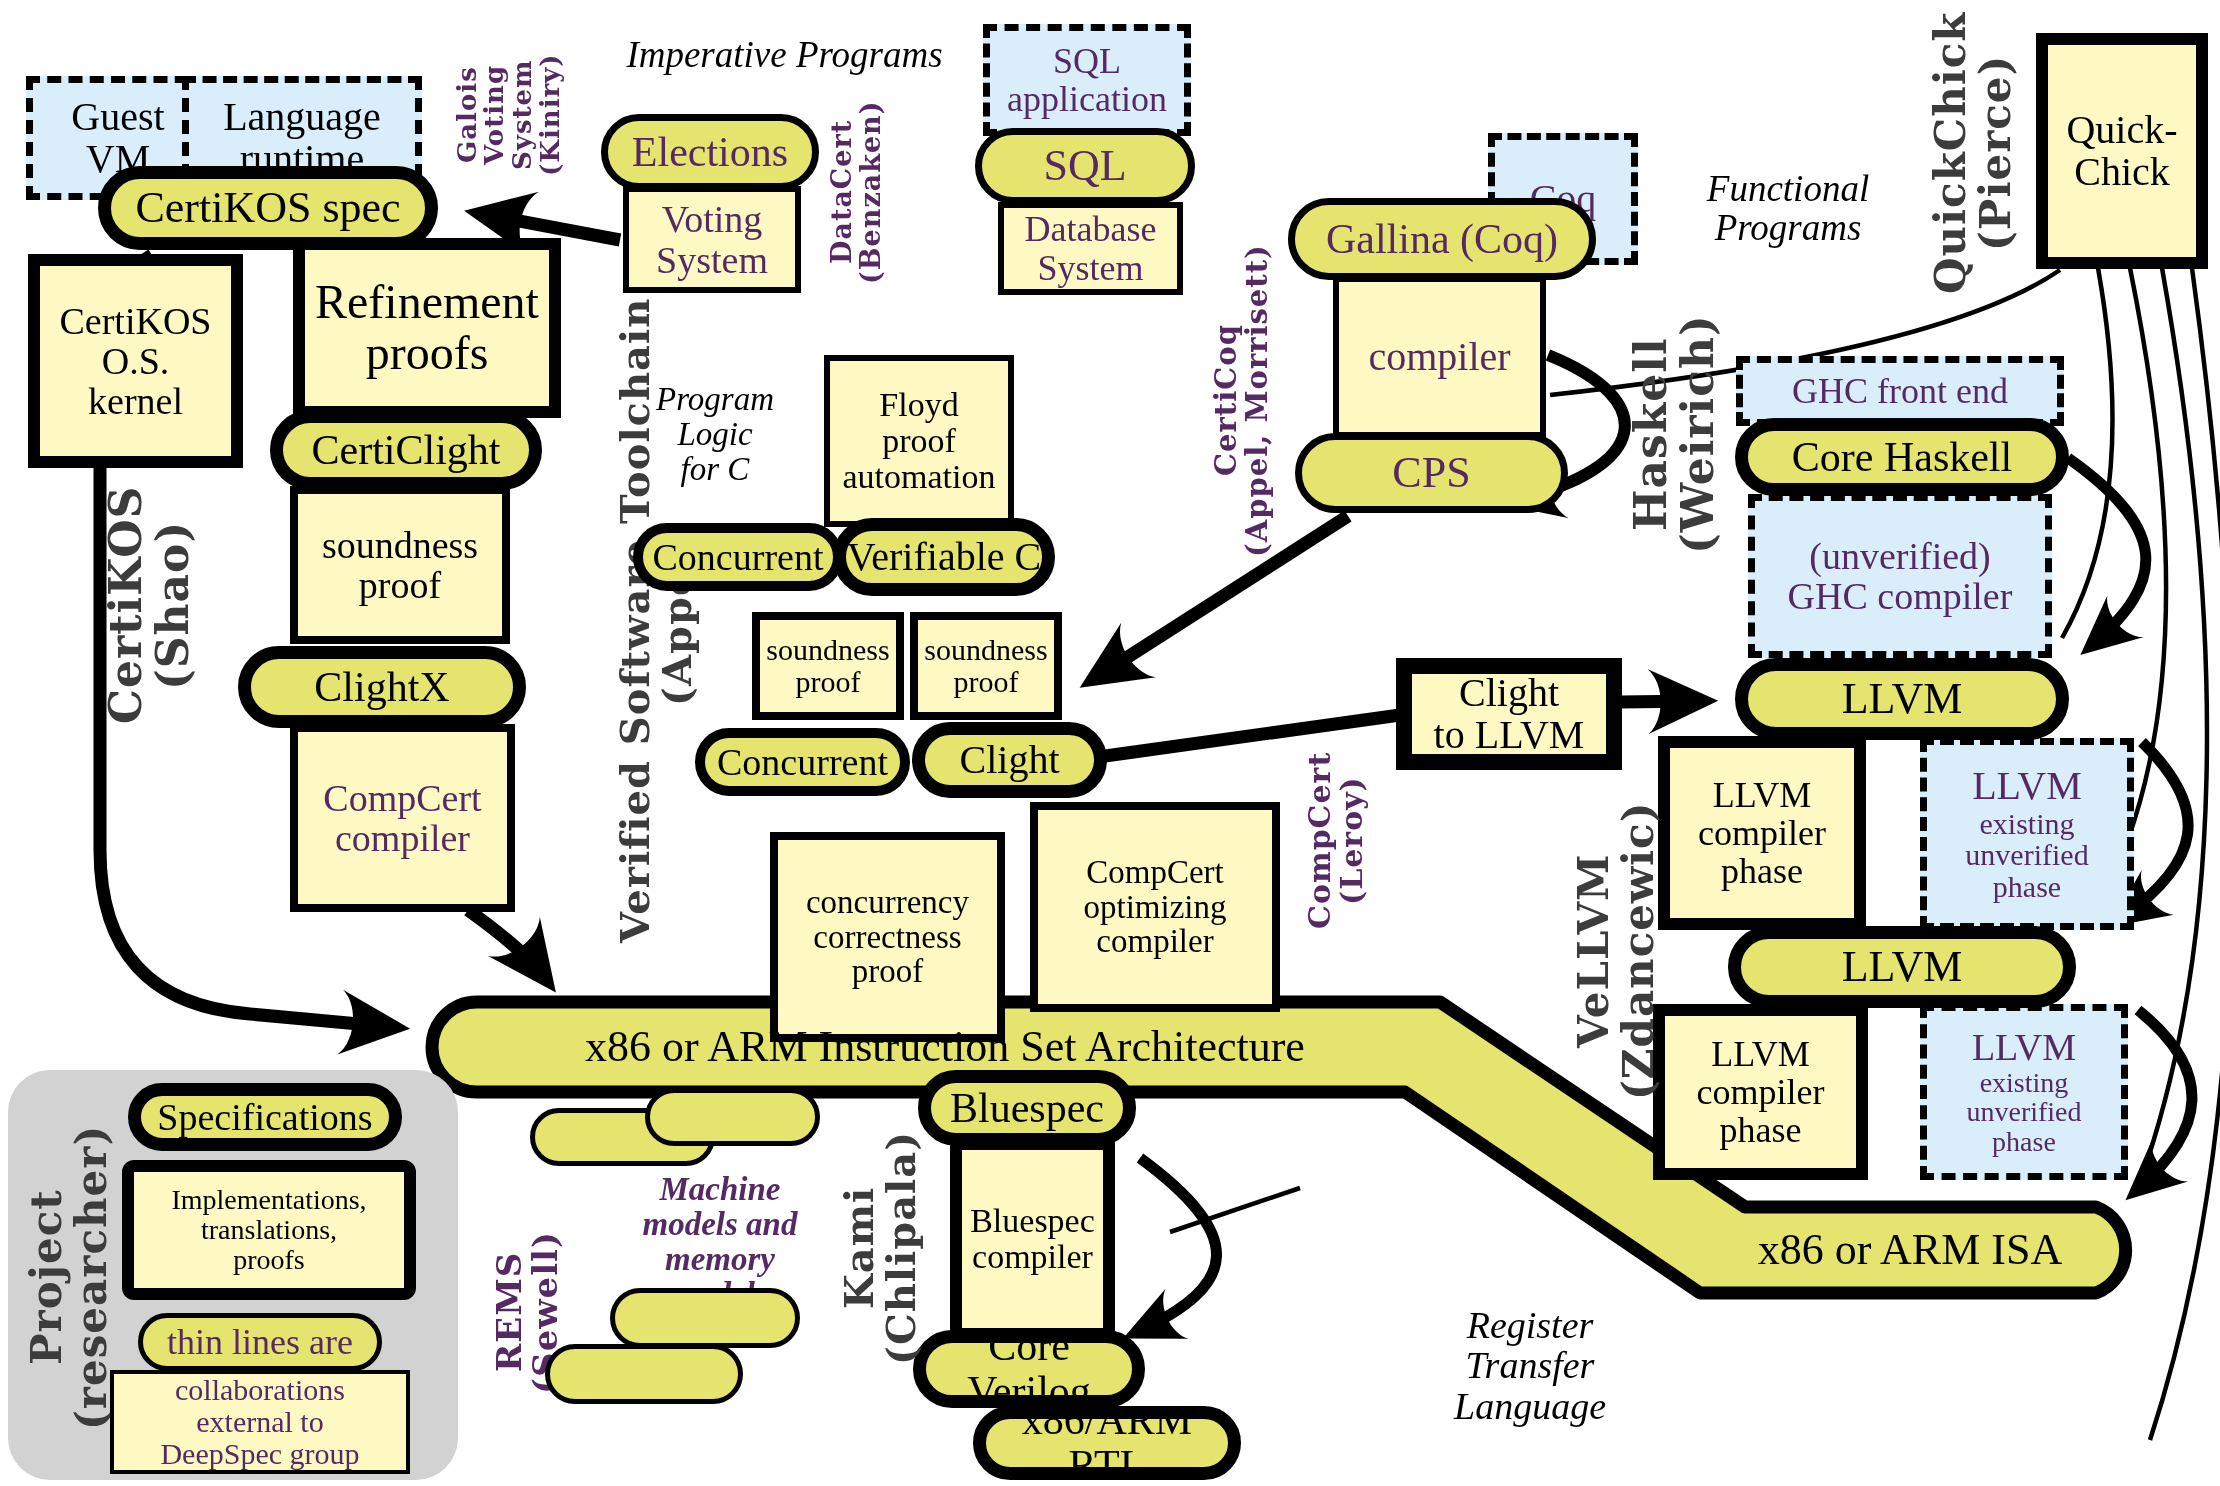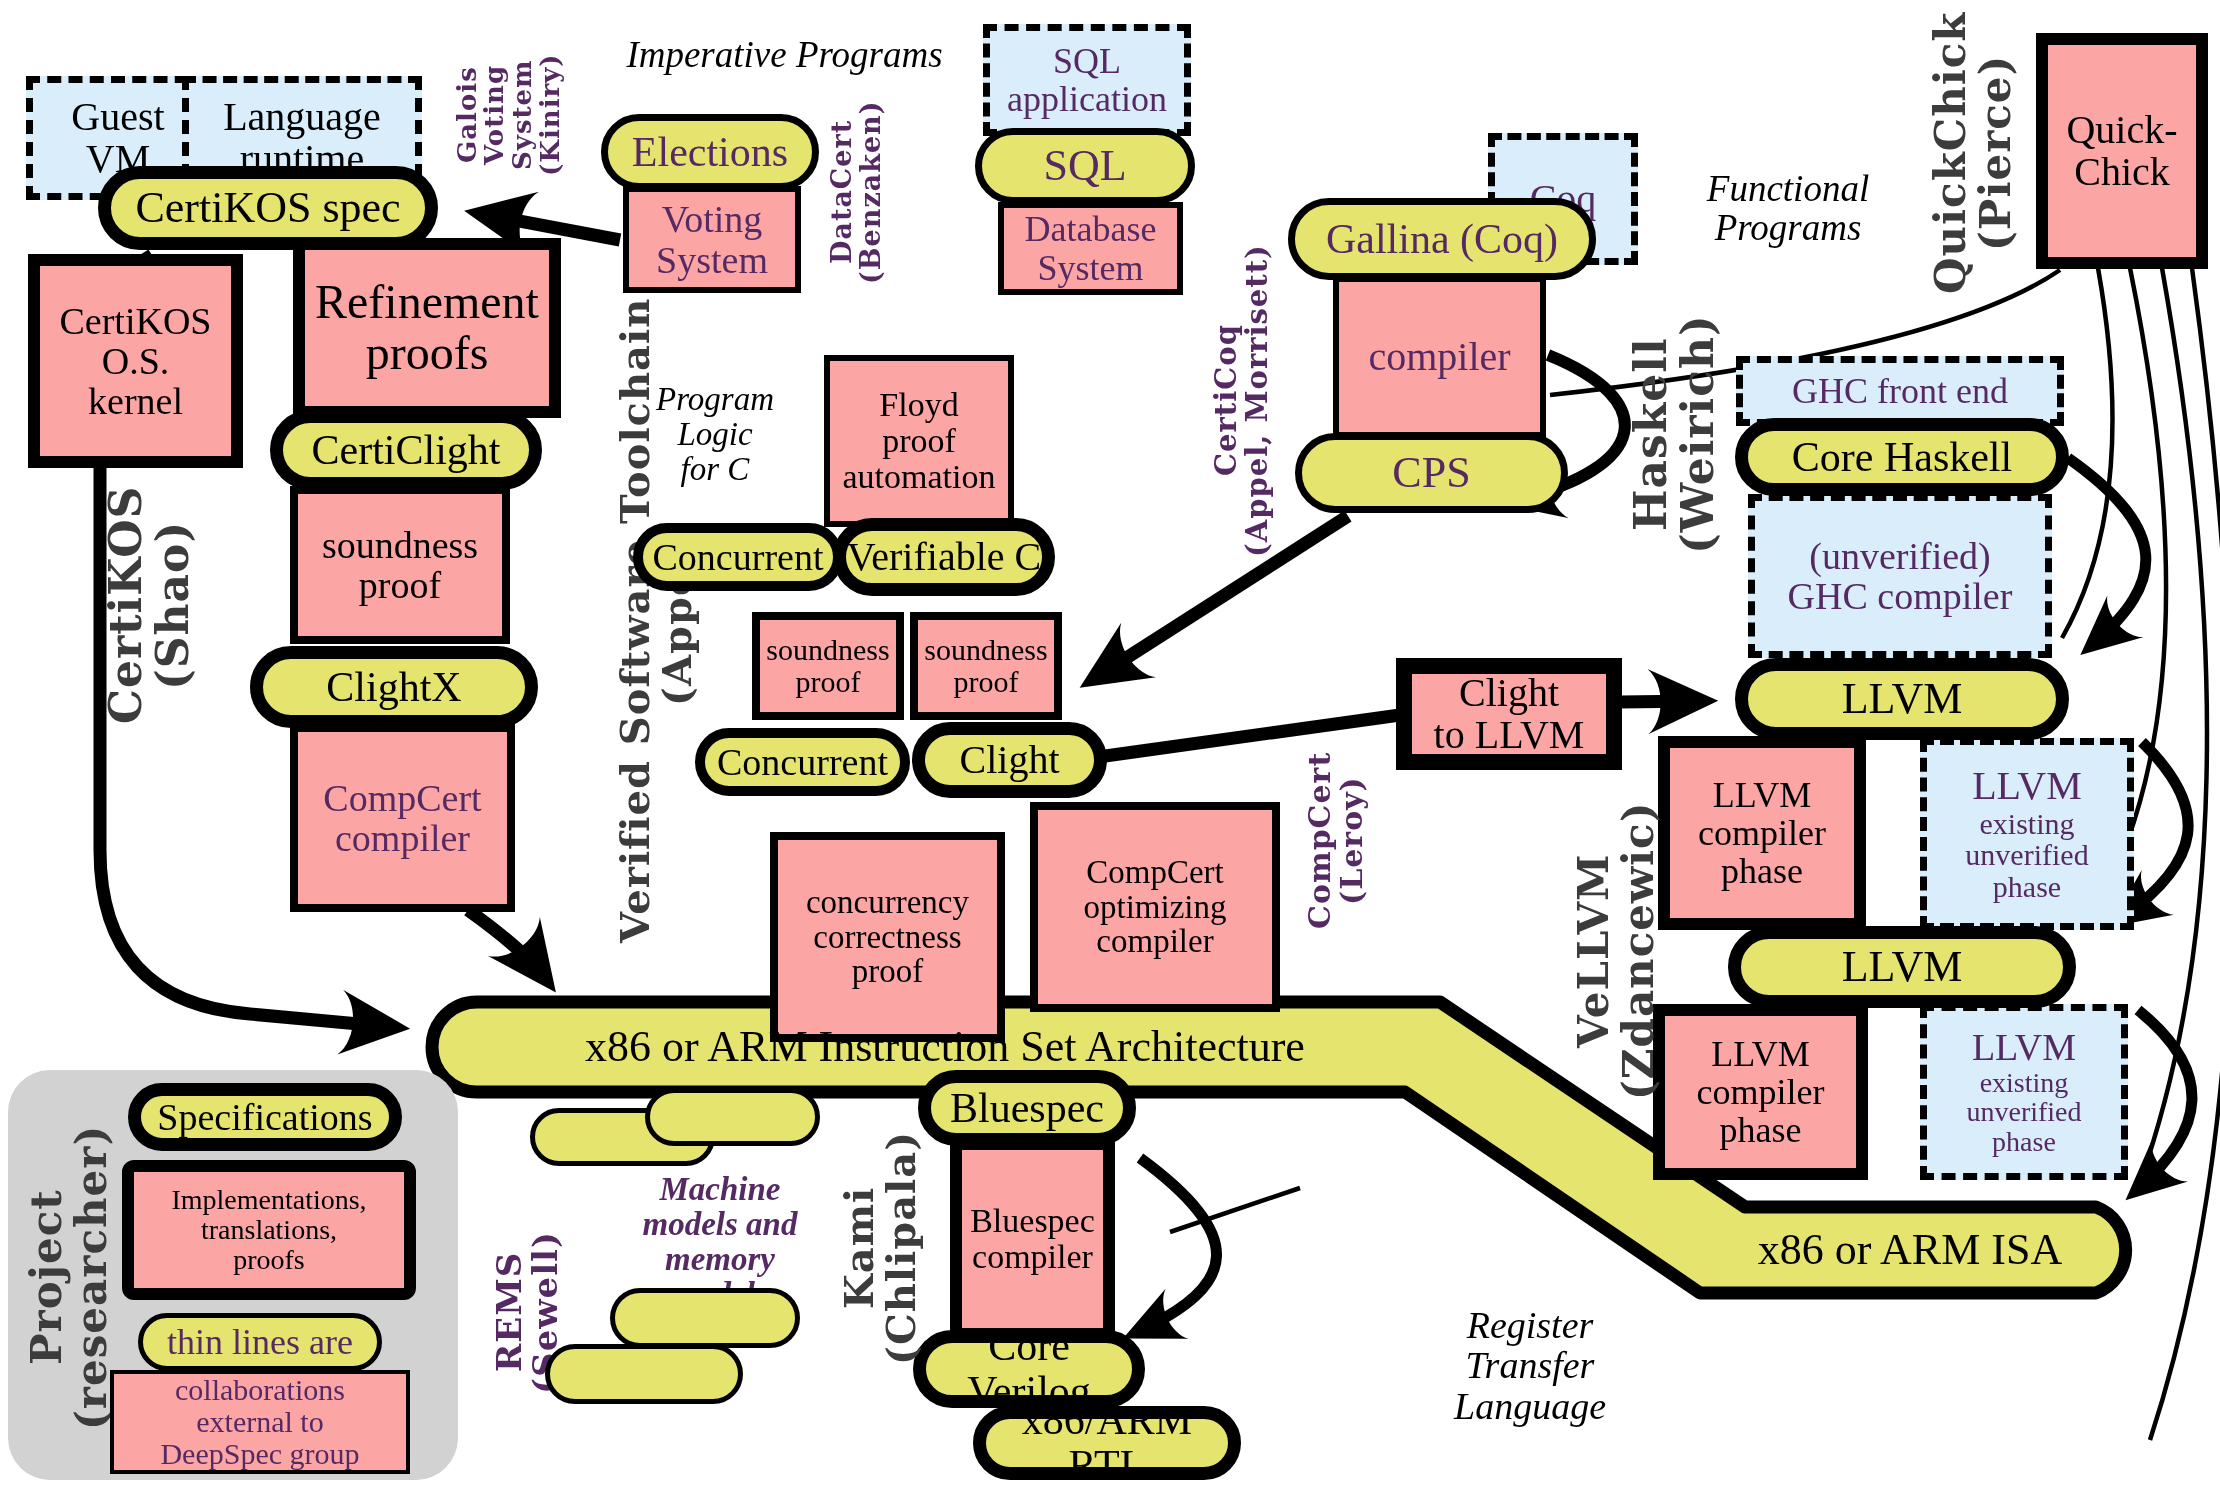--- a/index.html
+++ b/index.html
@@ -6,21 +6,21 @@
   #stage{position:relative;width:2220px;height:1486px;background:#ffffff;overflow:hidden;
          font-family:"Liberation Serif",serif;}
   #stage svg{position:absolute;left:0;top:0;}
   .n{position:absolute;display:flex;align-items:center;justify-content:center;
      text-align:center;box-sizing:border-box;line-height:1.06;color:#000;}
   .pre{white-space:pre-line;}
   .pill{background:#e4e46f;border:7px solid #000;border-radius:44px;}
   .pill.t10{border-width:10px;}
   .pill.t13{border-width:13px;border-radius:48px;}
   .pill.t5{border-width:5px;}
-  .bx{background:#fca5a5;border:6px solid #000;}
+  .bx{background:#fef9c3;border:6px solid #000;}
   .bx.t8{border-width:8px;}
   .bx.t12{border-width:12px;}
   .bx.t16{border-width:16px;}
   .bx.t4{border-width:4px;}
   .dash{background:#d9eefa;border:7px dashed #000;}
   .purple{color:#552a63;}
   .vert{writing-mode:vertical-rl;transform:rotate(180deg);font-weight:bold;
         font-family:"DejaVu Serif",serif;color:#3c3c3c;letter-spacing:1px;}
   .vert.purple{color:#552a63;}
   .note{font-style:italic;}
@@ -108,21 +108,21 @@
       <span class="pre">soundness
 proof</span>
     </div>
   <div class="n pill t13" style="left:270px;top:410px;width:272px;height:80px;font-size:42px;">
       <span>CertiClight</span>
     </div>
   <div class="n bx t8 purple" style="left:290px;top:724px;width:225px;height:188px;font-size:38px;">
       <span class="pre">CompCert
 compiler</span>
     </div>
-  <div class="n pill t13" style="left:250px;top:646px;width:288px;height:82px;font-size:42px;">
+  <div class="n pill t13" style="left:238px;top:646px;width:288px;height:82px;font-size:42px;">
       <span>ClightX</span>
     </div>
   <div class="n vert pre" style="left:85px;top:455px;width:130px;height:300px;font-size:44px;">CertiKOS
 (Shao)</div>
 
   <div class="n vert pre" style="left:566px;top:225px;width:180px;height:790px;font-size:40px;">Verified Software Toolchain
 (Appel)</div>
 
   <div class="n vert pre purple" style="left:448px;top:15px;width:122px;height:200px;font-size:26px;">Galois
 Voting

